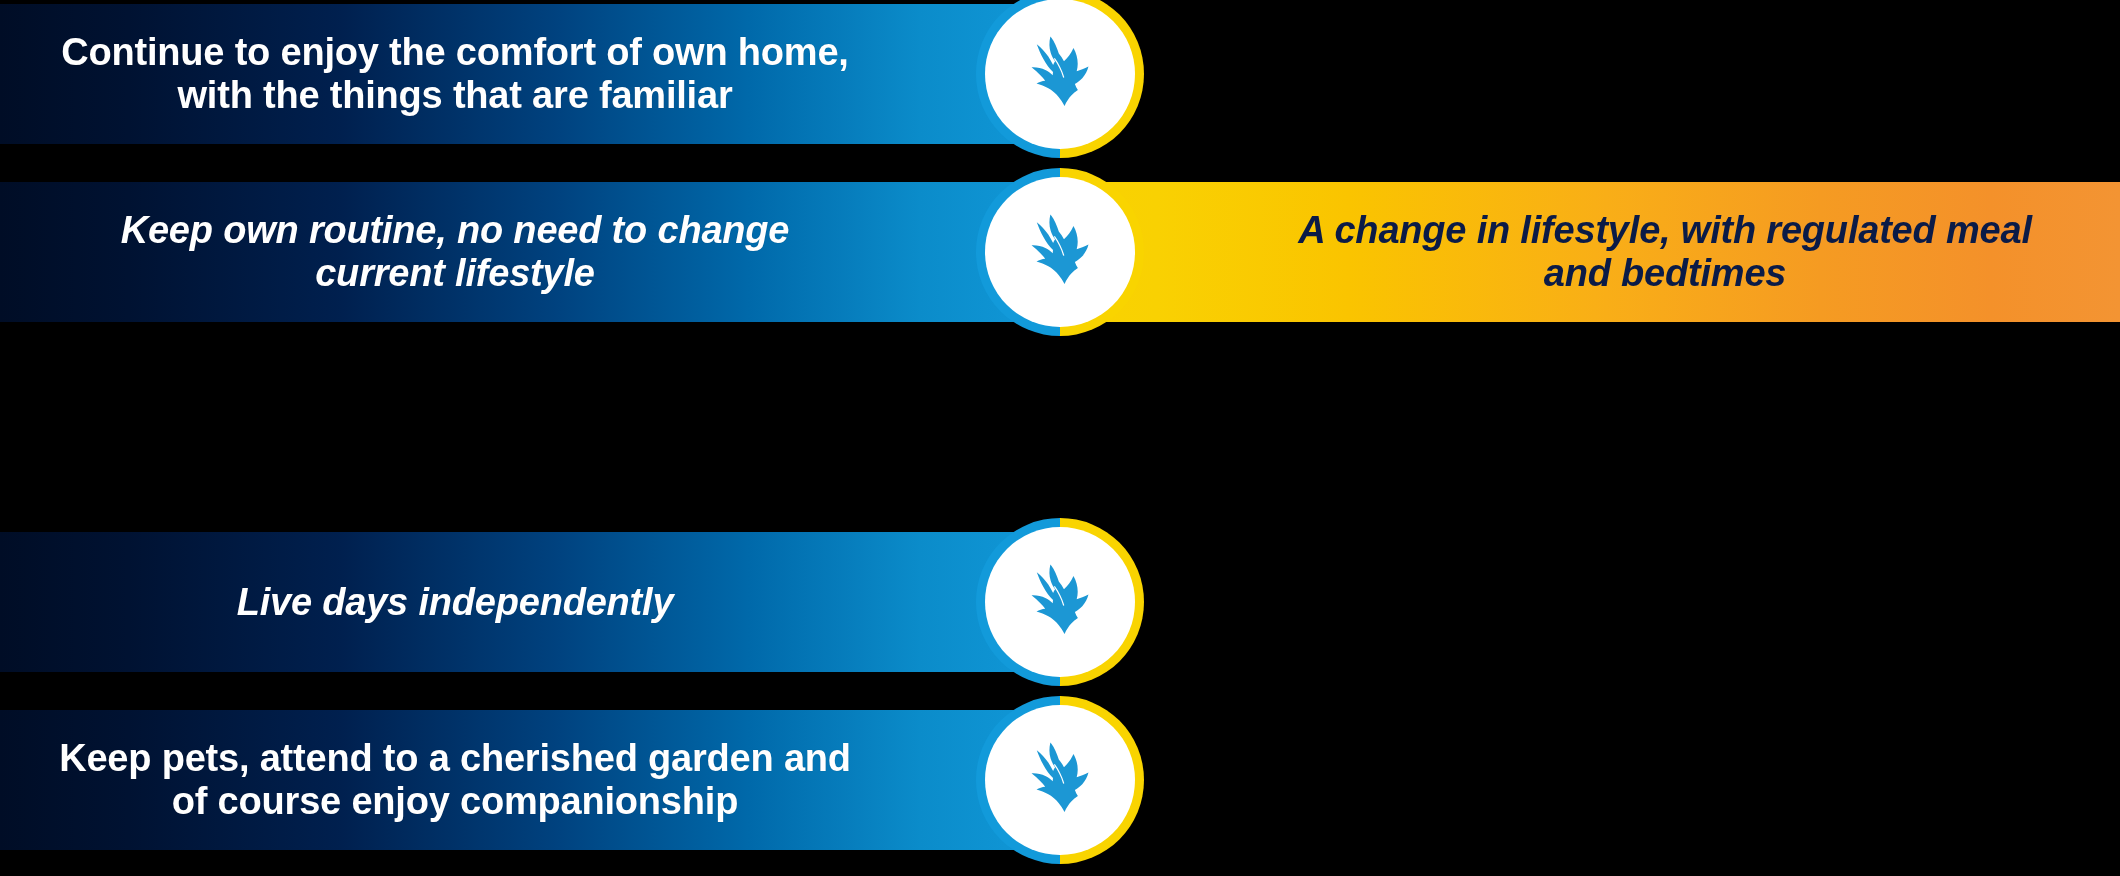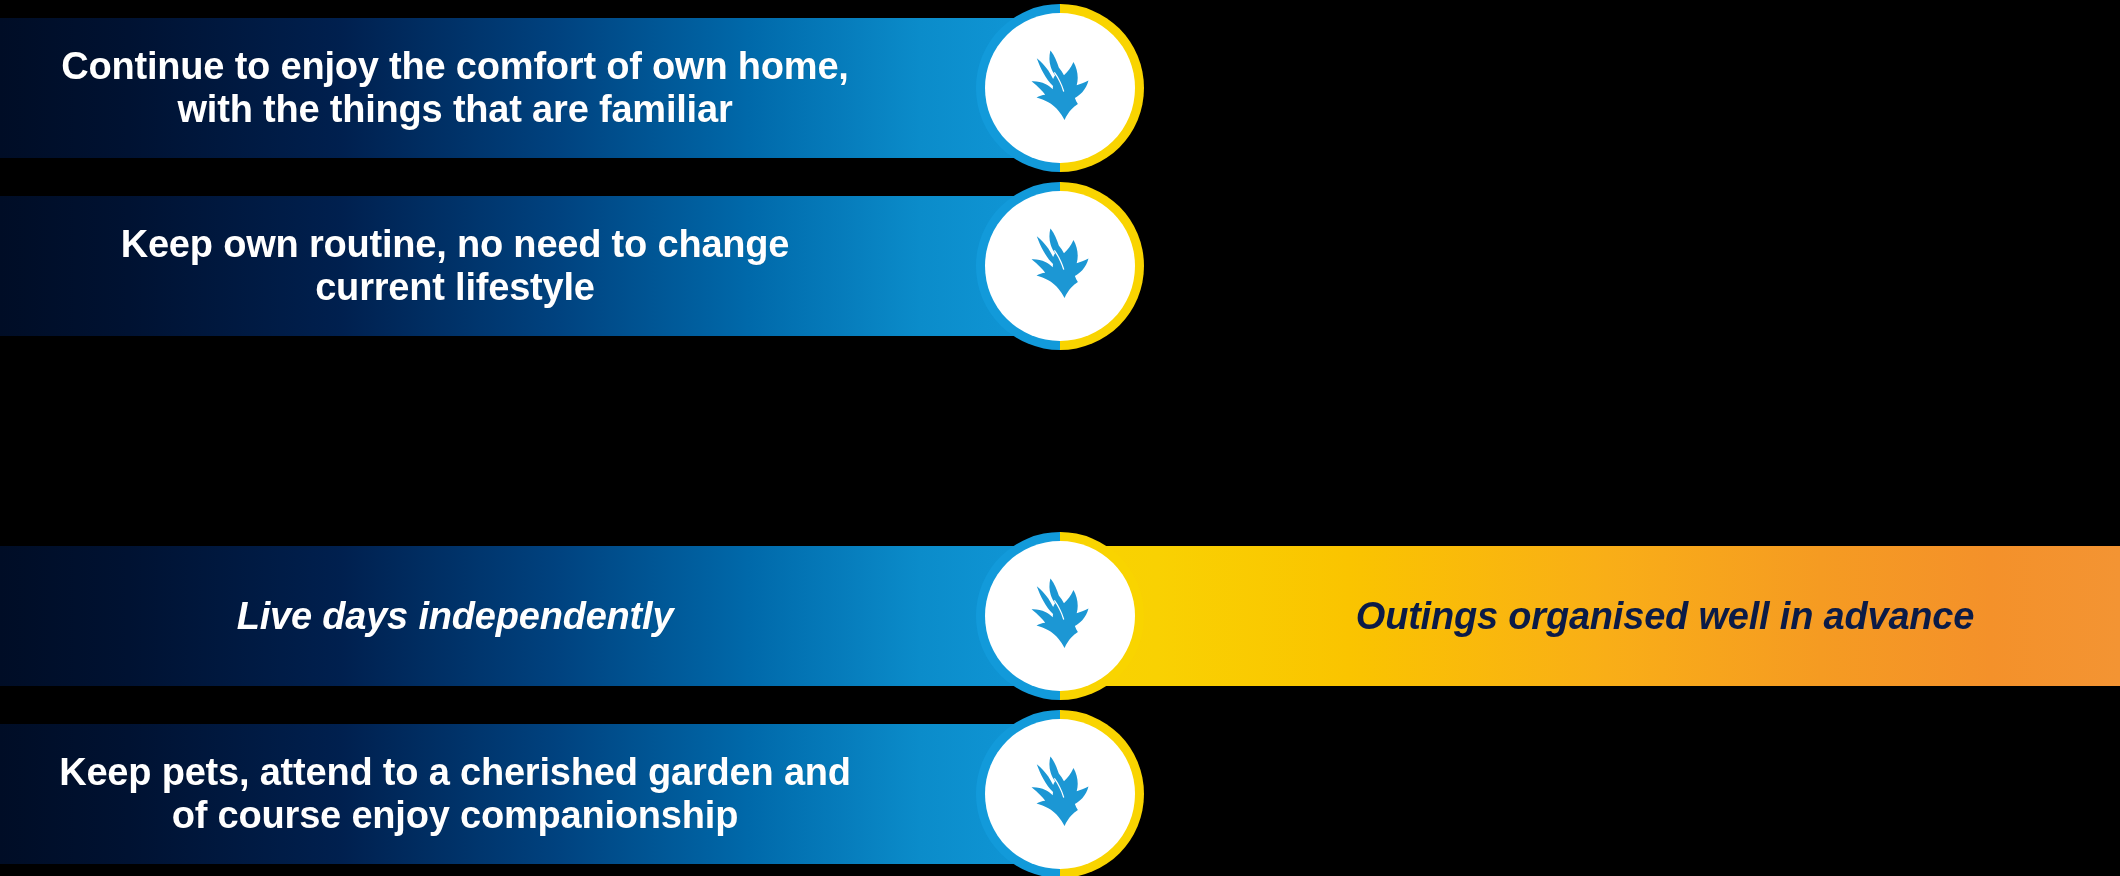--- a/index.html
+++ b/index.html
@@ -13,21 +13,20 @@
     height: 876px;
     overflow: hidden;
     font-family: "Liberation Sans", "DejaVu Sans", sans-serif;
   }
 
   #infographic {
     position: relative;
     width: 2120px;
     height: 785px;
     background: #000000;
-    margin-top: 14px;
   }
 
   
   .row {
     position: absolute;
     left: 0;
     width: 2120px;
     height: 140px;
   }
 
@@ -127,21 +126,21 @@
     position: absolute;
     left: 50%;
     top: 50%;
     transform: translate(-50%, -50%);
     width: 86px;
     height: 86px;
   }
 
   
   #r0 { top: 4px;   }
-  #r1 { top: 182px; }
+  #r1 { top: 182px; font-style: italic; }
   #r2 { top: 357px; }
   #r3 { top: 532px; font-style: italic; }
   #r4 { top: 710px; }
 </style>
 </head>
 <body>
 
 <div id="infographic">
 
   <div class="row" id="r0">
@@ -165,20 +164,24 @@
           c0.4-0.1 0.6-0.5 0.5-0.9c-2.4-7.9-6-15.2-10.7-21.7C43.9 31.6 43.5 31.6 43.3 31.8z"></path>
       </svg>
     </div>
   </div>
 
   <div class="row" id="r1">
     <div class="bar bar-left">
       <div class="bar-text">Keep own routine, no need to change
 current lifestyle</div>
     </div>
+    <div class="bar bar-right">
+      <div class="bar-text">A change in lifestyle, with regulated meal
+and bedtimes</div>
+    </div>
     <div class="medallion">
       <div class="ring-left"></div>
       <div class="ring-right"></div>
       <div class="disc"></div>
       <svg class="bird" viewBox="0 0 100 100" aria-hidden="true">
         <path fill="#1c97d4" d="M38.8 6.5c-1.6 6.9-1.4 13.2 0.3 18.6c1.2 3.9 3 7.2 5.2 10.1c-0.9 1.4-1.7 2.9-2.3 4.4
           c-1.7-3.4-3.6-6.8-5.6-9.9C32.6 24.1 28.3 19.2 23 15.3c2.4 6.5 4.9 12.2 7.7 17.2c3.3 6 7 11 11.2 15.3
           c-0.2 1.2-0.3 2.4-0.3 3.6c-2.6-2.5-5.5-4.6-8.6-6.1c-4.9-2.4-10.3-3.4-16.1-3.1c3.9 3.1 7.4 6.3 10.6 9.6
           c1.9 2 3.7 4 5.3 6.1c-3.6 0.3-7 1.4-10.1 3.2c4.9 1.3 9.3 3 13.2 5.2c4.9 2.7 9 6.2 12.5 10.4
           c2.6 3.1 4.9 6.6 6.9 10.5c2-4.6 4.6-8.7 7.8-12.2c2.3-2.5 4.9-4.6 7.7-6.3c-1.4-2.3-2.6-4.7-3.5-7.2
@@ -187,23 +190,20 @@
         <path fill="#ffffff" d="M43.3 31.8c-0.3 0.2-0.4 0.6-0.2 0.9c4.6 6.4 8.1 13.5 10.4 21.2c0.1 0.4 0.5 0.6 0.9 0.5
           c0.4-0.1 0.6-0.5 0.5-0.9c-2.4-7.9-6-15.2-10.7-21.7C43.9 31.6 43.5 31.6 43.3 31.8z"></path>
       </svg>
     </div>
   </div>
 
 
   <div class="row" id="r3">
     <div class="bar bar-left">
       <div class="bar-text">Live days independently</div>
-    </div>
-    <div class="bar bar-right">
-      <div class="bar-text">Outings organised well in advance</div>
     </div>
     <div class="medallion">
       <div class="ring-left"></div>
       <div class="ring-right"></div>
       <div class="disc"></div>
       <svg class="bird" viewBox="0 0 100 100" aria-hidden="true">
         <path fill="#1c97d4" d="M38.8 6.5c-1.6 6.9-1.4 13.2 0.3 18.6c1.2 3.9 3 7.2 5.2 10.1c-0.9 1.4-1.7 2.9-2.3 4.4
           c-1.7-3.4-3.6-6.8-5.6-9.9C32.6 24.1 28.3 19.2 23 15.3c2.4 6.5 4.9 12.2 7.7 17.2c3.3 6 7 11 11.2 15.3
           c-0.2 1.2-0.3 2.4-0.3 3.6c-2.6-2.5-5.5-4.6-8.6-6.1c-4.9-2.4-10.3-3.4-16.1-3.1c3.9 3.1 7.4 6.3 10.6 9.6
           c1.9 2 3.7 4 5.3 6.1c-3.6 0.3-7 1.4-10.1 3.2c4.9 1.3 9.3 3 13.2 5.2c4.9 2.7 9 6.2 12.5 10.4

